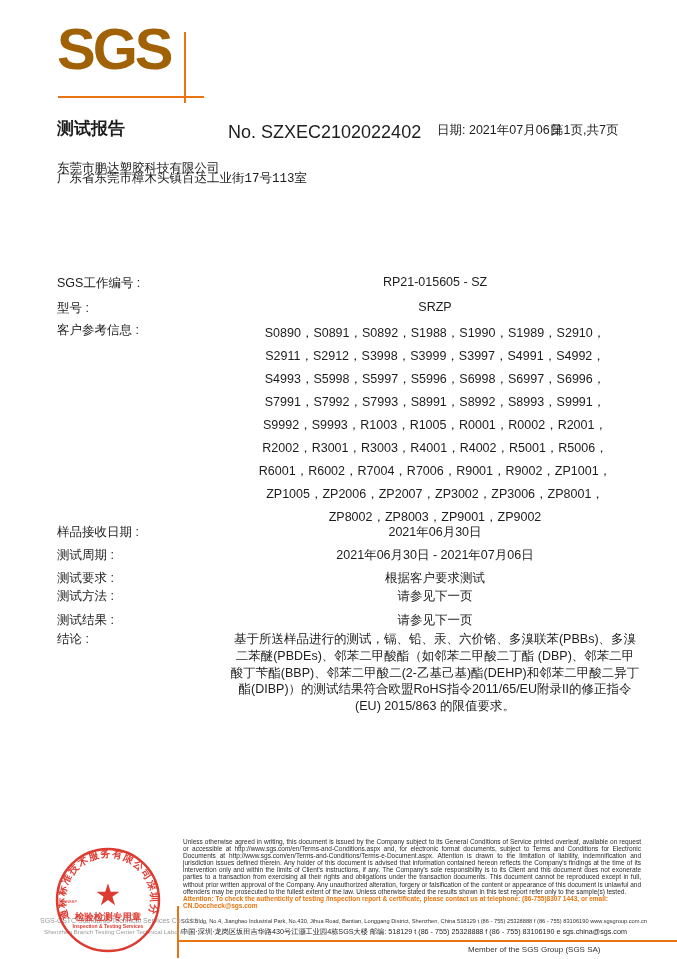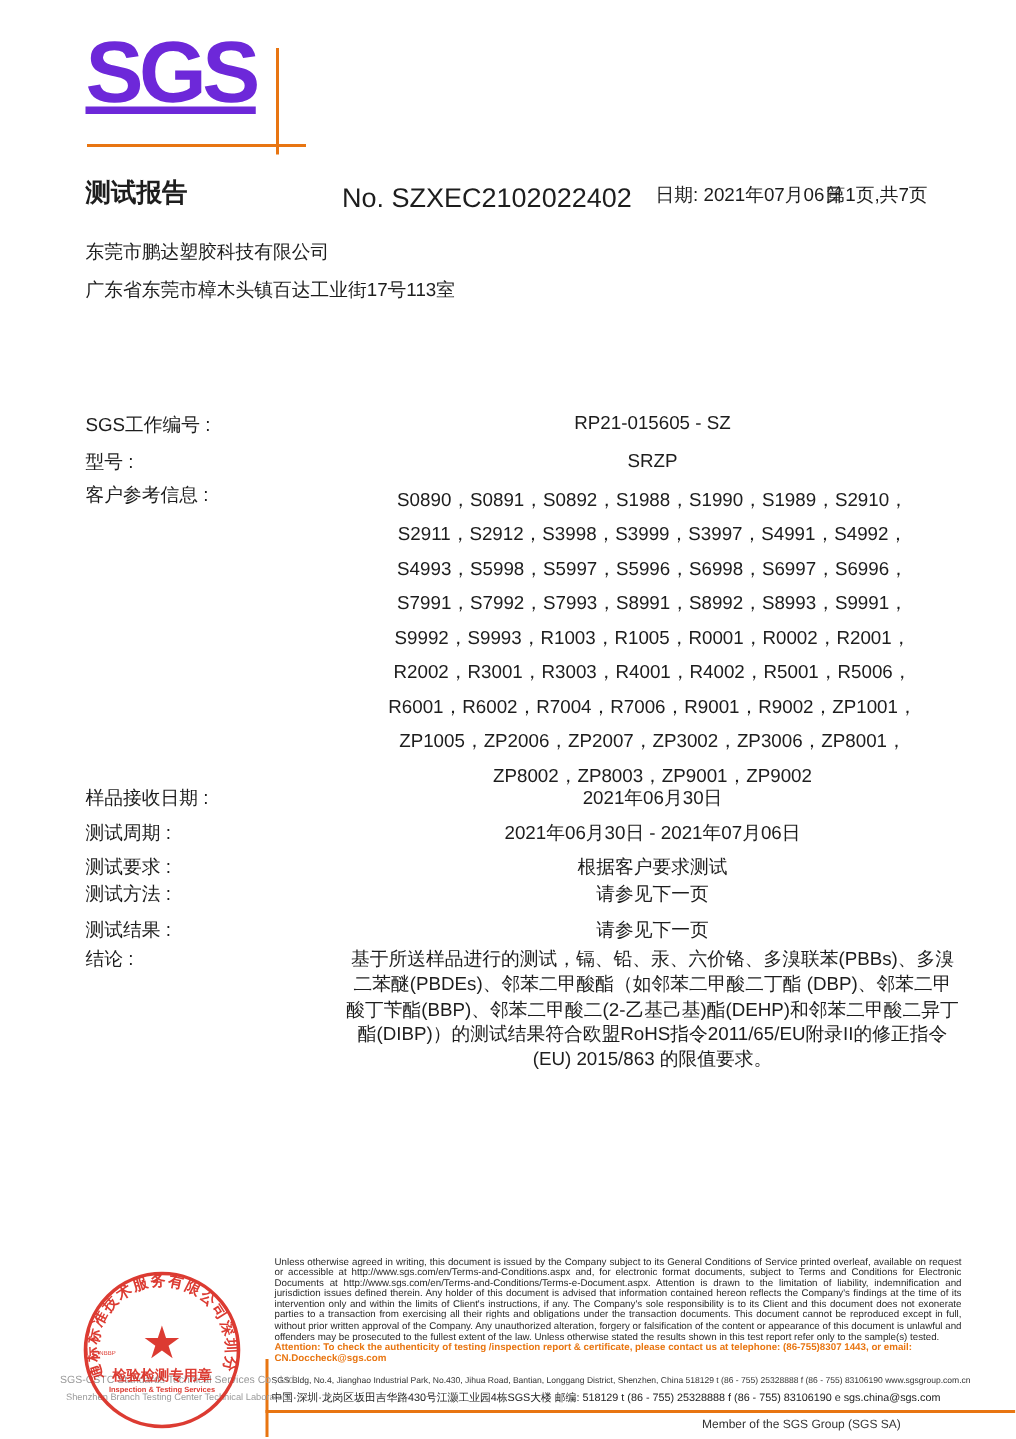--- a/index.html
+++ b/index.html
@@ -4,31 +4,31 @@
 <style>
   html,body { margin:0; padding:0; background:#ffffff; }
   .page {
     position:relative; width:677px; height:959px; margin:0 auto;
     background:#ffffff; overflow:hidden;
     font-family:"Liberation Sans","DejaVu Sans",sans-serif;
     color:#1d1d1d;
   }
   
   .logo-text { position:absolute; left:57px; top:20px; font-size:58px; font-weight:bold;
-               color:#6d28d9; letter-spacing:-3px; line-height:1;text-decoration:underline; }
+               color:#a16207; letter-spacing:-3px; line-height:1; }
   .logo-hline { position:absolute; left:58px; top:96px; width:146px; height:2px; background:#e87511; }
   .logo-vline { position:absolute; left:184px; top:32px; width:2px; height:71px; background:#e87511; }
   
   .title     { position:absolute; left:57px;  top:117px; font-size:17px; font-weight:bold; }
   .no-line   { position:absolute; left:228px; top:122px; font-size:18px; }
   .date-line { position:absolute; left:410px; top:122px; font-size:12.5px;margin-left:27px; }
   .page-info { position:absolute; left:551px; top:122px; font-size:12.5px; }
   
   .app-name { position:absolute; left:57px; top:160px; font-size:12.5px; }
-  .app-addr { position:absolute; left:57px; top:185px; font-size:12.5px; }
+  .app-addr { position:absolute; left:57px; top:170px; font-size:12.5px;font-family:Liberation Mono, monospace; }
   .statement{ position:absolute; left:57px; top:251px; font-size:12.5px; }
   
   .row { position:absolute; left:57px; width:583px; font-size:12.5px; }
   .row .lbl { position:absolute; left:0; top:0; white-space:nowrap; }
   .row .val { position:absolute; left:173px; top:0; width:410px;text-align:center; }
   .pre  { white-space:pre-line; line-height:23px; }
   .para { line-height:16.8px; text-align:left; }
   
   .footer-text { position:absolute; left:183px; top:838px; width:458px; }
   .legal { font-size:6.5px; line-height:7.1px; text-align:justify; color:#2a2a2a; }

